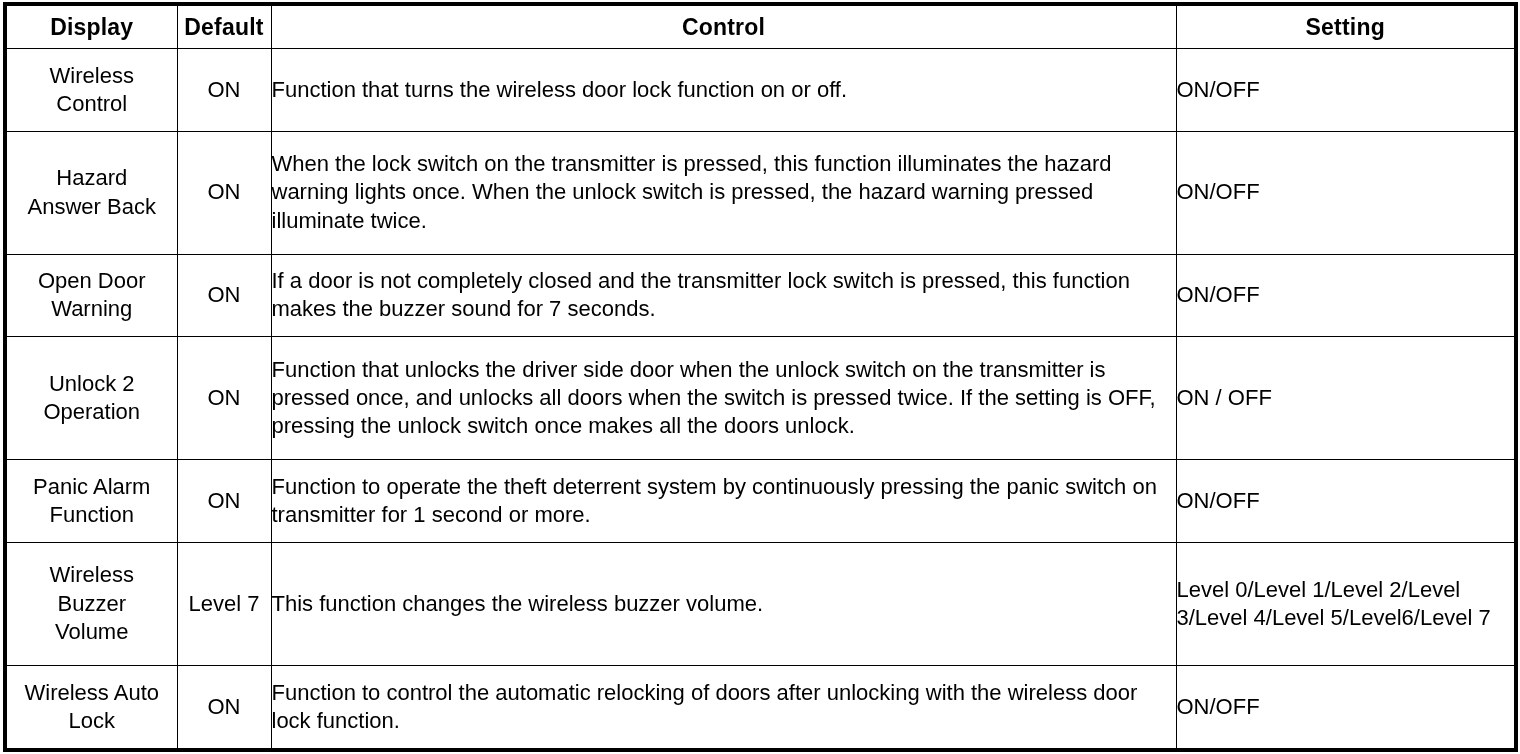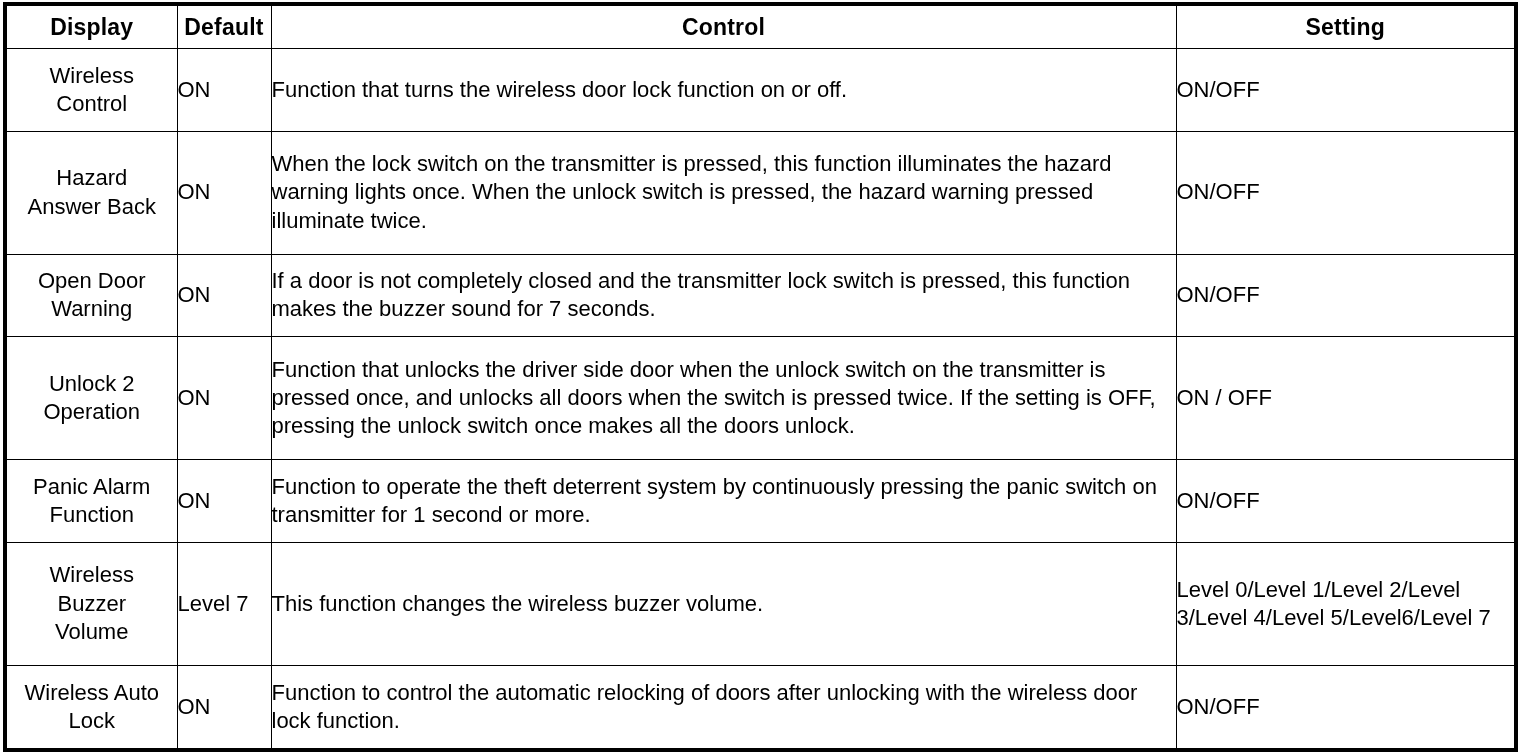--- a/index.html
+++ b/index.html
@@ -65,21 +65,21 @@
     line-height: 1.28;
     font-weight: normal;
   }
 
   td.cell-display {
     text-align: center;
     padding: 6px 4px;
     margin-top: 36px;
   }
   td.cell-default {
-    text-align: left;
+    text-align: center;
     padding: 6px 2px;
     white-space: nowrap;
   }
   td.cell-contents {
     text-align: left;
     padding: 8px 10px 8px 9px;
   }
   td.cell-setting {
     text-align: left;
     padding: 8px 8px;

